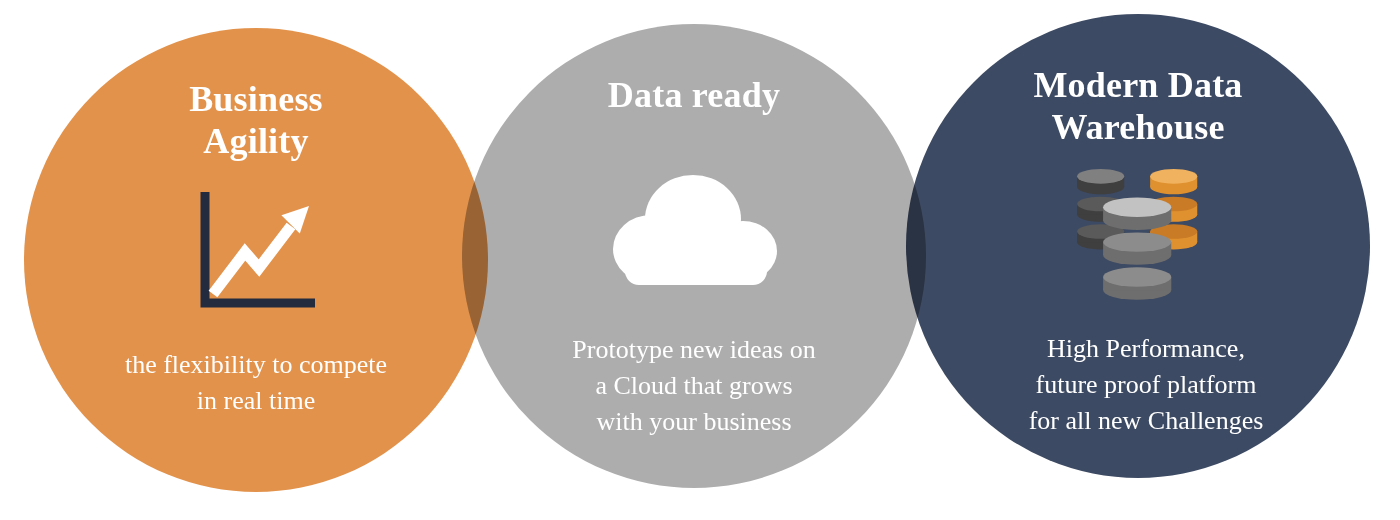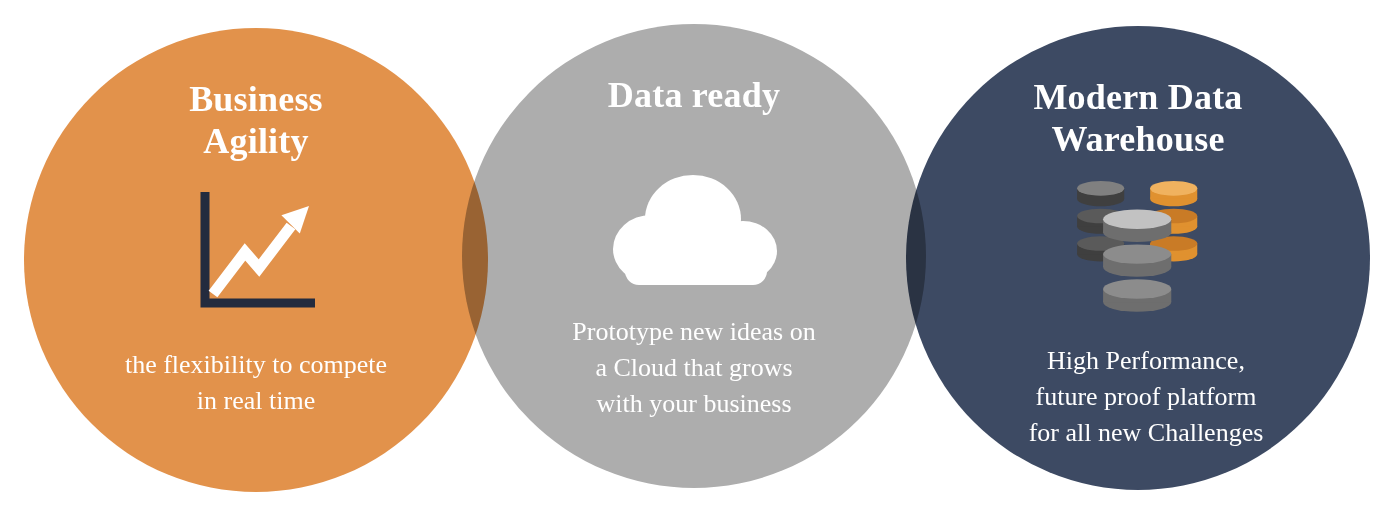--- a/index.html
+++ b/index.html
@@ -6,39 +6,39 @@
   .stage{
     position:relative;width:1400px;height:520px;background:#ffffff;
     font-family:Liberation Serif, serif;overflow:hidden;
   }
   .circle{
     position:absolute;width:464px;height:464px;border-radius:50%;
     mix-blend-mode:multiply;
   }
   .pos1{left:24px;top:28px;}
   .pos2{left:462px;top:24px;}
-  .pos3{left:906px;top:26px;}
+  .pos3{left:906px;top:14px;}
   .content{
     position:absolute;width:464px;height:464px;z-index:2;
     display:flex;flex-direction:column;align-items:center;
     text-align:center;color:#ffffff;
   }
   .title{
     font-size:36px;font-weight:700;line-height:1.18;
     white-space:pre-line;margin-top:50px;letter-spacing:0.2px;
   }
   .desc{
     font-size:26px;line-height:1.38;white-space:pre-line;
   }
   .icon{display:flex;align-items:center;justify-content:center;}
   .icon-chart{margin-top:24px;height:128px;}
   .icon-cloud{margin-top:44px;height:138px;}
   .icon-db{margin-top:16px;height:138px;}
   .desc-1{margin-top:32px;}
-  .desc-2{margin-top:16px;}
+  .desc-2{margin-top:34px;}
   .desc-3{margin-top:28px;margin-left:16px;}
 </style>
 </head>
 <body>
 
 <div class="stage">
 
   <div class="circle pos1" style="background-color: rgb(226, 146, 75);"></div>
   <div class="circle pos2" style="background-color: rgb(173, 173, 173);"></div>
   <div class="circle pos3" style="background-color: rgb(61, 74, 99);"></div>

